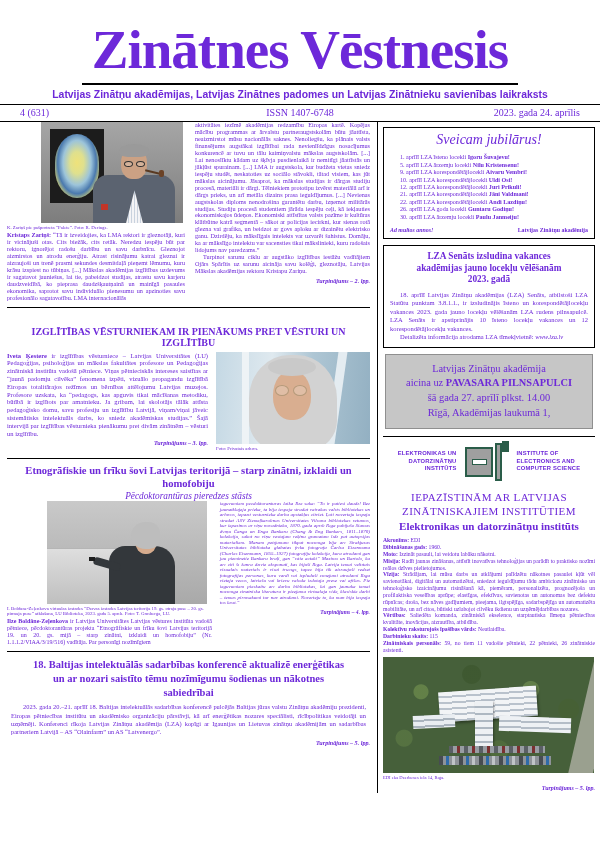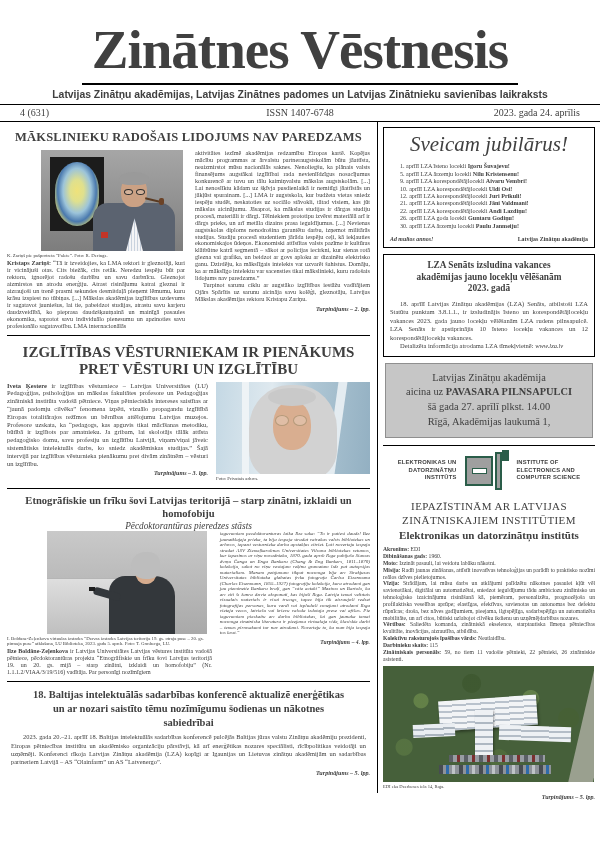--- a/index.html
+++ b/index.html
@@ -1,17 +1,17 @@
 <!DOCTYPE html>
 <html lang="lv"><head>
 <meta charset="utf-8">
 <style>
   * { margin:0; padding:0; box-sizing:border-box; }
   html,body { background:#ffffff; }
-  .page { width:600px; height:849px; background:#fff; color:#404040;
+  .page { width:600px; height:849px; background:#fff; color:#6d28d9;
           font-family:"Liberation Serif", serif; overflow:hidden; position:relative; }
 
   
   .masthead { text-align:center; padding-top:24px; }
   .masthead-title { font-size:55px; font-weight:bold; line-height:.95; letter-spacing:-1px;
                     display:inline-block; border-bottom:2px solid #000; padding:0 10px 7px; }
   .masthead-sub { font-family:"Liberation Sans", sans-serif; font-weight:bold; font-size:10.4px;
                   margin-top:4px; padding-bottom:4px; }
   .issue-bar { display:flex; border-top:1.5px solid #000; border-bottom:1px solid #000;
                font-size:10px; padding:2px 20px 3px; }
@@ -19,21 +19,21 @@
   .issue-center { text-align:center; }
   .issue-right { text-align:right; }
 
   
   .main { display:flex; align-items:stretch; height:671px; }
   .left-col { width:377px; padding:0 7px; }
   .right-col { width:223px; border-left:1px solid #000; padding:2px 5px 0; }
 
   
   .head-xl { font-size:12.5px; text-align:center; margin:8px 0 5px; letter-spacing:.2px; }
-  .head-lg { font-size:15px; text-align:center; margin:8px 0 4px; }
+  .head-lg { font-size:10px; text-align:center; margin:18px 0 4px; }
   .head-md { font-size:10.6px; text-align:center; margin:5px 6px 1px; line-height:1.25; }
   .subhead { font-size:9.3px; font-style:italic; font-weight:normal; text-align:center; }
   .cols { display:flex; gap:10px; }
   .colA { width:178px; }
   .colB { width:175px; }
   .body { font-size:6.2px; line-height:1.12; text-align:justify; }
   .body.ind { text-indent:8px; }
   .caption { font-size:4.8px; margin:2px 0; }
   .cont { font-size:6.1px; font-weight:bold; font-style:italic; text-align:right; margin-top:3px; }
   .sep { border:none; border-top:1px solid #000; margin:5px 0 0; }
@@ -106,21 +106,21 @@
   .ph4-b4 { position:absolute; left:30px; top:58px; width:42px; height:13px;
             background:repeating-linear-gradient(180deg,#e9edf1 0 4px,#aab4be 4px 6px); transform:rotate(-3deg); }
   .ph4-park { position:absolute; left:56px; bottom:8px; width:112px; height:9px;
               background:repeating-linear-gradient(90deg,#474c52 0 4px,#8e9399 4px 7px,#2f6ba8 7px 10px,#8e9399 10px 13px,#c0c4c8 13px 16px,#8e9399 16px 20px); }
   .ph4-park2 { position:absolute; left:66px; bottom:20px; width:96px; height:7px;
                background:repeating-linear-gradient(90deg,#5a5f65 0 4px,#989da3 4px 8px,#7a3030 8px 11px,#989da3 11px 15px); }
   .ph4-road { position:absolute; right:-8px; top:-6px; width:24px; height:140%; background:#9aa08f; transform:rotate(13deg); }
 
   
   .box { border:1px solid #000; padding:4px 6px 5px; margin:3px 0 6px; }
-  .jub-title { font-size:21px; font-style:italic; font-weight:normal; text-align:center; margin:0 0 6px; }
+  .jub-title { font-size:14px; font-style:italic; font-weight:normal; text-align:center; margin:0 0 6px; }
   .jub-row { font-size:6.1px; line-height:1.22; padding-left:10px; }
   .jub-foot { display:flex; justify-content:space-between; margin-top:6px; font-size:5.9px; }
   .jub-foot .fl { font-style:italic; font-weight:bold; }
   .jub-foot .fr { font-weight:bold; }
 
   .sen-title { font-size:9.3px; font-weight:bold; text-align:center; margin:1px 20px 5px; line-height:1.25; }
   .sen-body { font-size:6.5px; line-height:1.3; text-align:justify; text-indent:10px; }
   .sen-link { font-style:italic; }
 
   .gray-box { background:#c6c6c6; border:1px solid #8f8f8f; margin:4px 2px 7px; padding:7px 4px;
@@ -156,21 +156,20 @@
     <span>4 (631)</span>
     <span class="issue-center">ISSN 1407-6748</span>
     <span class="issue-right">2023. gada 24. aprīlis</span>
   </div>
 
   <div class="main">
 
     <div class="left-col">
 
       <section>
-        <h2 class="head-xl">MĀKSLINIEKU RADOŠAIS LIDOJUMS NAV PAREDZAMS</h2>
         <div class="cols">
           <div class="colA">
             <div class="ph ph1">
               <div class="ph1-frame">
                   <div class="ph1-art"></div>
                 </div>
               <div class="ph1-torso"></div>
               <div class="ph1-shirt"></div>
               <div class="ph1-pocket"></div>
               <div class="ph1-head"></div>

